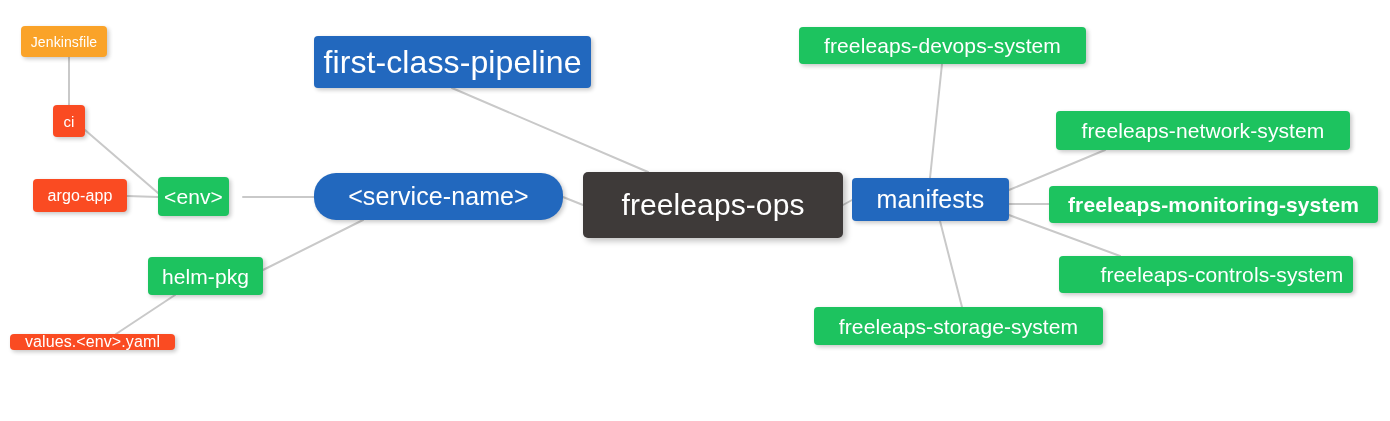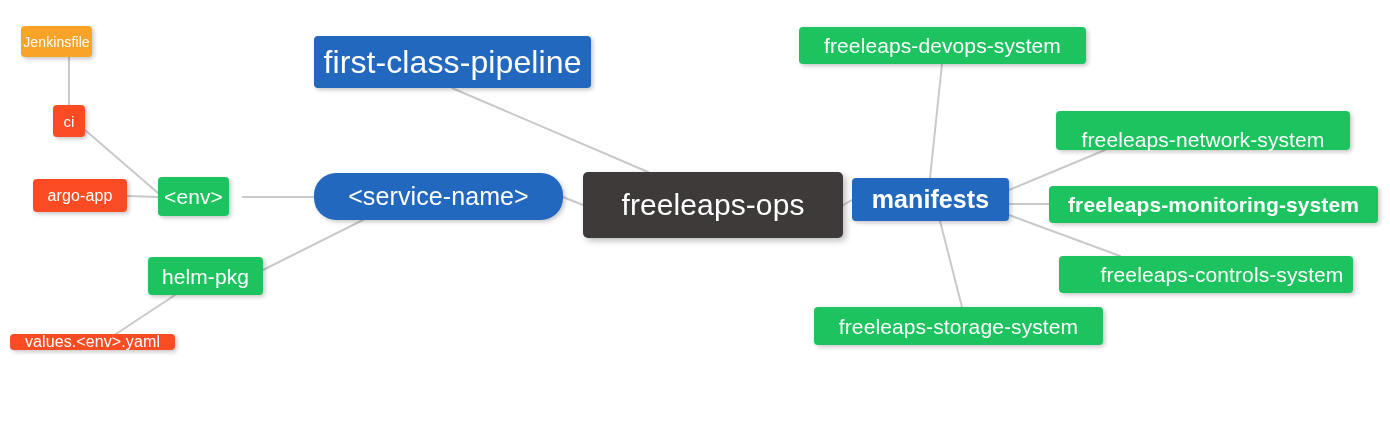--- a/index.html
+++ b/index.html
@@ -66,48 +66,48 @@
       <line x1="1009" y1="215" x2="1120" y2="256" stroke="#c9c9c9" stroke-width="2" stroke-linecap="round"></line>
       <line x1="940" y1="221" x2="962" y2="307" stroke="#c9c9c9" stroke-width="2" stroke-linecap="round"></line>
     </svg>
   <div id="nodes">
       <div class="node root" style="left: 583px; top: 172px; width: 260px; height: 66px; background: rgb(62, 58, 57); font-size: 30px; color: rgb(255, 255, 255);">
         <span>freeleaps-ops</span>
       </div>
       <div class="node" style="left: 314px; top: 173px; width: 249px; height: 47px; background: rgb(34, 104, 190); font-size: 25px; color: rgb(255, 255, 255); border-radius: 22px;">
         <span>&lt;service-name&gt;</span>
       </div>
-      <div class="node" style="left: 852px; top: 178px; width: 157px; height: 43px; background: rgb(34, 104, 190); font-size: 25px; color: rgb(255, 255, 255); font-weight: bold;">
+      <div class="node" style="left: 852px; top: 178px; width: 157px; height: 43px; background: rgb(34, 104, 190); font-size: 25px; color: rgb(255, 255, 255);">
         <span>manifests</span>
       </div>
       <div class="node" style="left: 314px; top: 36px; width: 277px; height: 52px; background: rgb(34, 104, 190); font-size: 32px; color: rgb(255, 255, 255);">
         <span>first-class-pipeline</span>
       </div>
       <div class="node" style="left: 158px; top: 177px; width: 71px; height: 39px; background: rgb(29, 195, 95); font-size: 21px; color: rgb(255, 255, 255);">
         <span>&lt;env&gt;</span>
       </div>
       <div class="node" style="left: 148px; top: 257px; width: 115px; height: 38px; background: rgb(29, 195, 95); font-size: 21px; color: rgb(255, 255, 255);">
         <span>helm-pkg</span>
       </div>
       <div class="node sq" style="left: 53px; top: 105px; width: 32px; height: 32px; background: rgb(250, 75, 34); font-size: 15px; color: rgb(255, 255, 255);">
         <span>ci</span>
       </div>
-      <div class="node" style="left: 21px; top: 26px; width: 71px; height: 31px; background: rgb(250, 163, 41); font-size: 14px; color: rgb(255, 255, 255);">
+      <div class="node" style="left: 21px; top: 26px; width: 86px; height: 31px; background: rgb(250, 163, 41); font-size: 14px; color: rgb(255, 255, 255);">
         <span>Jenkinsfile</span>
       </div>
       <div class="node" style="left: 33px; top: 179px; width: 94px; height: 33px; background: rgb(250, 75, 34); font-size: 16px; color: rgb(255, 255, 255);">
         <span>argo-app</span>
       </div>
       <div class="node" style="left: 10px; top: 334px; width: 165px; height: 16px; background: rgb(250, 75, 34); font-size: 16px; color: rgb(255, 255, 255);">
         <span>values.&lt;env&gt;.yaml</span>
       </div>
       <div class="node" style="left: 799px; top: 27px; width: 287px; height: 37px; background: rgb(29, 195, 95); font-size: 21px; color: rgb(255, 255, 255);">
         <span>freeleaps-devops-system</span>
       </div>
-      <div class="node" style="left: 1056px; top: 111px; width: 294px; height: 39px; background: rgb(29, 195, 95); font-size: 21px; color: rgb(255, 255, 255); align-items: flex-end;">
+      <div class="node" style="left: 1056px; top: 111px; width: 294px; height: 39px; background: rgb(29, 195, 95); font-size: 21px; color: rgb(255, 255, 255);">
         <span>freeleaps-network-system</span>
       </div>
       <div class="node" style="left: 1049px; top: 186px; width: 329px; height: 37px; background: rgb(29, 195, 95); font-size: 21px; color: rgb(255, 255, 255); font-weight: bold;">
         <span>freeleaps-monitoring-system</span>
       </div>
       <div class="node" style="left: 1059px; top: 256px; width: 294px; height: 37px; background: rgb(29, 195, 95); font-size: 21px; color: rgb(255, 255, 255); padding-left: 43px;">
         <span>freeleaps-controls-system</span>
       </div>
       <div class="node" style="left: 814px; top: 307px; width: 289px; height: 38px; background: rgb(29, 195, 95); font-size: 21px; color: rgb(255, 255, 255);">
         <span>freeleaps-storage-system</span>

